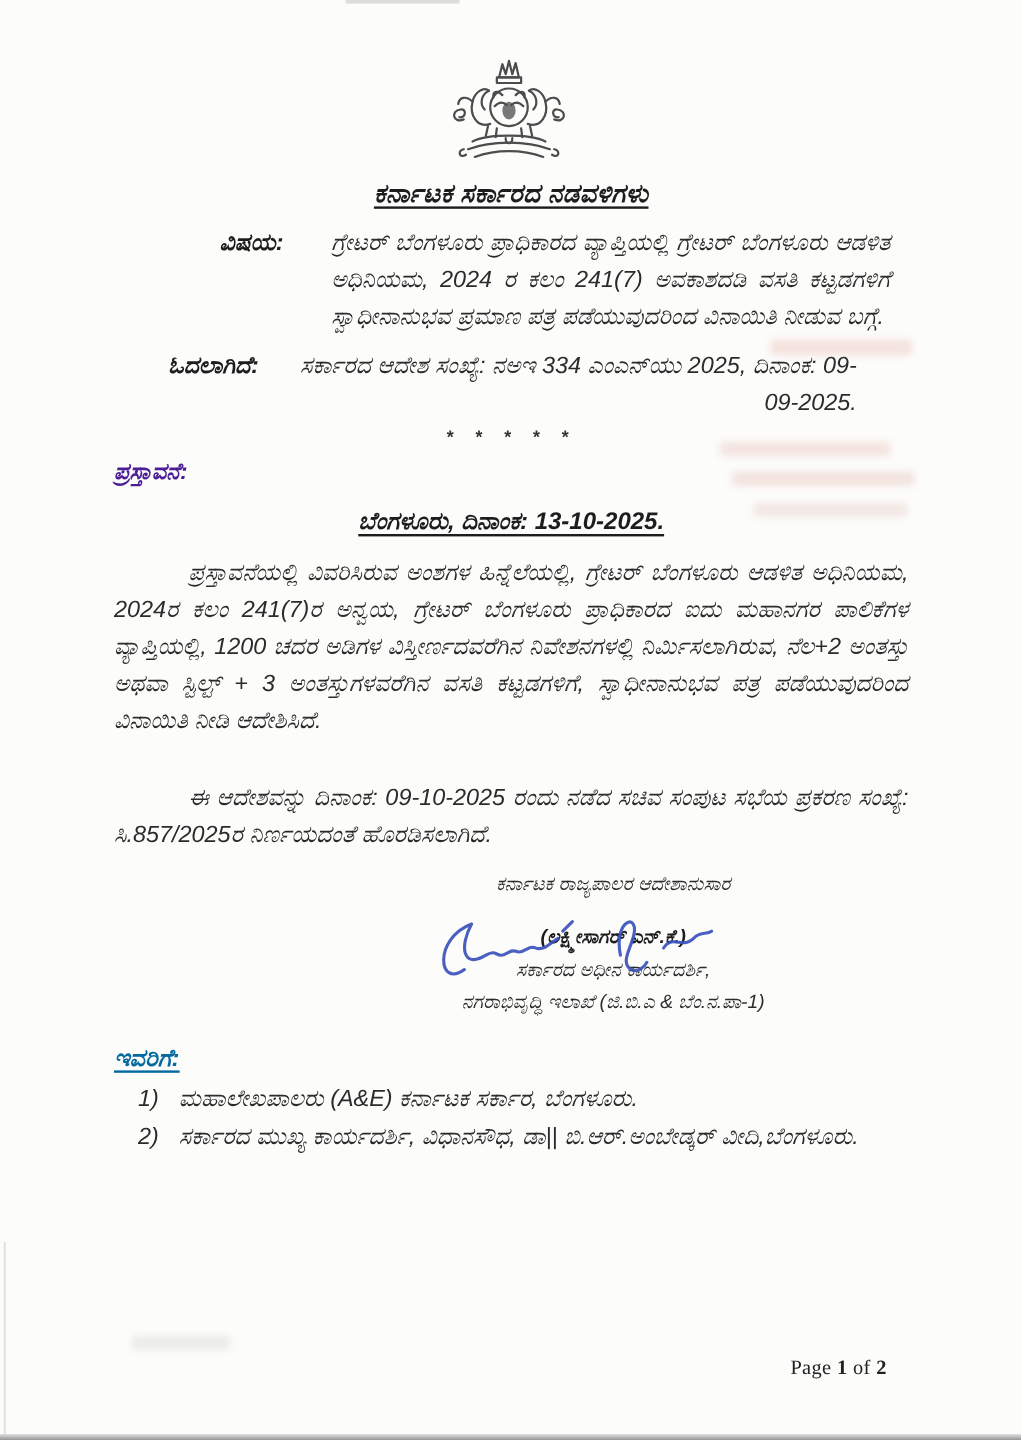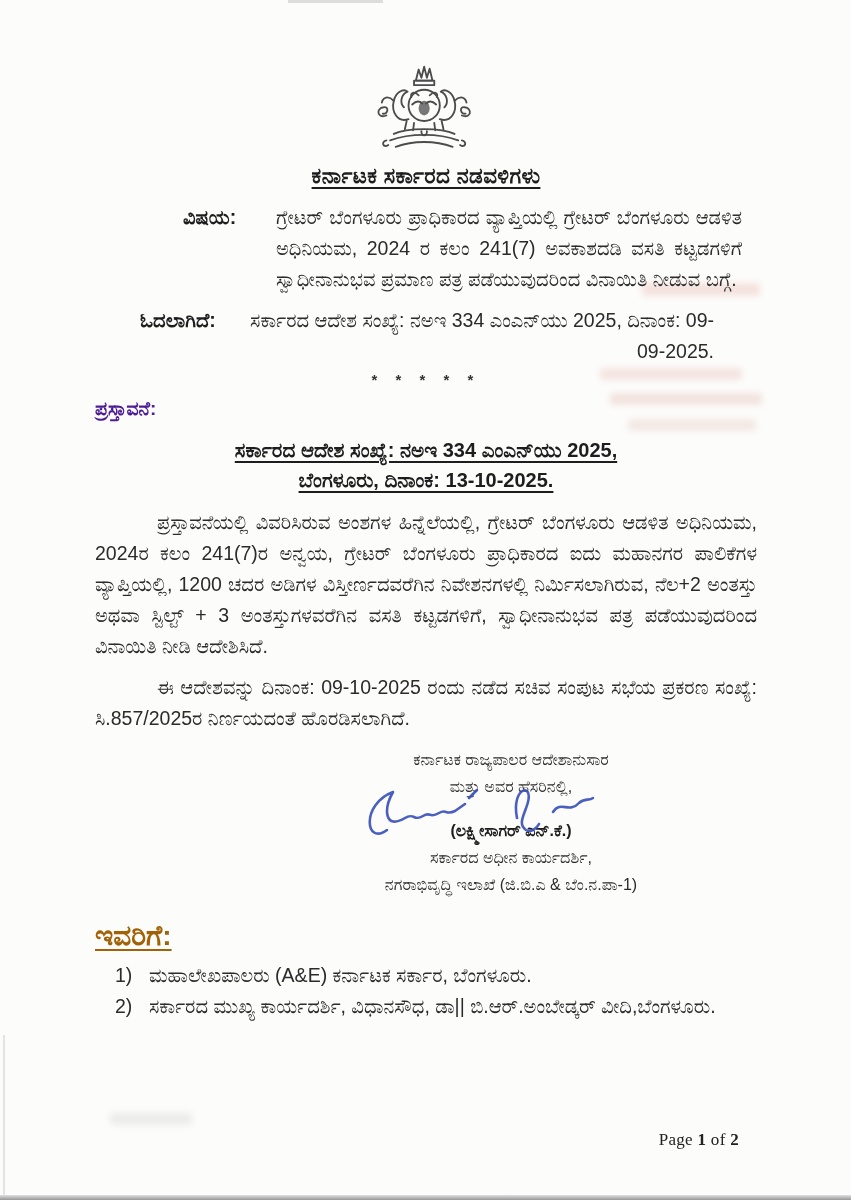--- a/index.html
+++ b/index.html
@@ -2,21 +2,21 @@
 <html><head>
 <meta charset="utf-8">
 <style>
   html,body{margin:0;padding:0;}
   body{
     width:851px;height:1200px;position:relative;overflow:hidden;
     background:#fcfcfb;
     font-family:"Liberation Sans","DejaVu Sans",sans-serif;
     color:#2b2b2b;
   }
-  .content{position:absolute;left:95px;top:64px;width:662px;}
+  .content{position:absolute;left:95px;top:48px;width:662px;font-style:italic;}
   .emblem-wrap{text-align:center;margin-bottom:4px;}
   .emblem-wrap svg{display:inline-block;}
   .doc-title{
     text-align:center;font-weight:bold;font-size:21.5px;color:#1d1d1d;
     text-decoration:underline;text-underline-offset:4px;letter-spacing:.4px;
     margin-bottom:13px;
   }
   .hang{display:flex;align-items:flex-start;font-size:19.5px;line-height:31px;}
   .hang .lbl{font-weight:bold;color:#1d1d1d;flex:0 0 auto;}
   .hang .txt{text-align:justify;}
@@ -40,21 +40,21 @@
   }
   .go-heading div{text-decoration:underline;text-underline-offset:4px;}
   .sig-block{
     position:relative;width:412px;margin:12px 40px 0 auto;text-align:center;
     font-size:16px;line-height:27px;
   }
   .sig-name{font-weight:bold;color:#1d1d1d;margin-top:17px;position:relative;z-index:0;}
   .sig-scribble{position:absolute;top:26px;left:44px;z-index:1;pointer-events:none;}
   .dist-block{margin-top:22px;}
   .dist-label{
-    font-weight:bold;font-size:28px;color:#a16207;
+    font-weight:bold;font-size:20px;color:#0369a1;
     text-decoration:underline;text-underline-offset:4px;
   }
   .dist-list{margin-top:7px;}
   .dist-item{display:flex;font-size:19.5px;line-height:31px;}
   .dist-item .num{flex:0 0 34px;padding-left:20px;}
   .dist-item .itxt{flex:1;max-width:600px;}
   .page-footer{
     position:absolute;right:112px;bottom:50px;font-family:"Liberation Serif",serif;
     font-size:17px;color:#222;letter-spacing:.3px;
   }
@@ -116,30 +116,28 @@
   <div class="hang read-row">
     <div class="lbl">ಓದಲಾಗಿದೆ:</div>
     <div class="txt">ಸರ್ಕಾರದ ಆದೇಶ ಸಂಖ್ಯೆ: ನಅಇ 334 ಎಂಎನ್‌ಯು 2025, ದಿನಾಂಕ: 09-09-2025.</div>
   </div>
 
   <div class="stars">* * * * *</div>
 
   <div class="section-label">ಪ್ರಸ್ತಾವನೆ:</div>
 
   <div class="go-heading">
-    <div>ಸರ್ಕಾರದ ಆದೇಶ ಸಂಖ್ಯೆ: ನಅಇ 334 ಎಂಎನ್‌ಯು 2025,</div>
     <div>ಬೆಂಗಳೂರು, ದಿನಾಂಕ: 13-10-2025.</div>
   </div>
 
   <div class="para">ಪ್ರಸ್ತಾವನೆಯಲ್ಲಿ ವಿವರಿಸಿರುವ ಅಂಶಗಳ ಹಿನ್ನೆಲೆಯಲ್ಲಿ, ಗ್ರೇಟರ್ ಬೆಂಗಳೂರು ಆಡಳಿತ ಅಧಿನಿಯಮ, 2024ರ ಕಲಂ 241(7)ರ ಅನ್ವಯ, ಗ್ರೇಟರ್ ಬೆಂಗಳೂರು ಪ್ರಾಧಿಕಾರದ ಐದು ಮಹಾನಗರ ಪಾಲಿಕೆಗಳ ವ್ಯಾಪ್ತಿಯಲ್ಲಿ, 1200 ಚದರ ಅಡಿಗಳ ವಿಸ್ತೀರ್ಣದವರೆಗಿನ ನಿವೇಶನಗಳಲ್ಲಿ ನಿರ್ಮಿಸಲಾಗಿರುವ, ನೆಲ+2 ಅಂತಸ್ತು ಅಥವಾ ಸ್ಟಿಲ್ಟ್ + 3 ಅಂತಸ್ತುಗಳವರೆಗಿನ ವಸತಿ ಕಟ್ಟಡಗಳಿಗೆ, ಸ್ವಾಧೀನಾನುಭವ ಪತ್ರ ಪಡೆಯುವುದರಿಂದ ವಿನಾಯಿತಿ ನೀಡಿ ಆದೇಶಿಸಿದೆ.</div>
-  <div class="para" style="margin-top:10px;">ಈ ಆದೇಶವನ್ನು ದಿನಾಂಕ: 09-10-2025 ರಂದು ನಡೆದ ಸಚಿವ ಸಂಪುಟ ಸಭೆಯ ಪ್ರಕರಣ ಸಂಖ್ಯೆ: ಸಿ.857/2025ರ ನಿರ್ಣಯದಂತೆ ಹೊರಡಿಸಲಾಗಿದೆ.</div>
+  <div class="para" style="margin-top:33px;">ಈ ಆದೇಶವನ್ನು ದಿನಾಂಕ: 09-10-2025 ರಂದು ನಡೆದ ಸಚಿವ ಸಂಪುಟ ಸಭೆಯ ಪ್ರಕರಣ ಸಂಖ್ಯೆ: ಸಿ.857/2025ರ ನಿರ್ಣಯದಂತೆ ಹೊರಡಿಸಲಾಗಿದೆ.</div>
 
   <div class="sig-block">
     <div>ಕರ್ನಾಟಕ ರಾಜ್ಯಪಾಲರ ಆದೇಶಾನುಸಾರ</div>
-    <div>ಮತ್ತು ಅವರ ಹೆಸರಿನಲ್ಲಿ,</div>
     <svg class="sig-scribble" width="300" height="76" viewBox="0 0 300 76" fill="none" stroke="#3b52bb" stroke-width="2.6" stroke-linecap="round" stroke-linejoin="round" opacity="0.92">
       <path d="M38,58 C16,74 12,32 44,20 C34,38 36,58 56,46 C66,40 64,50 74,44 C82,39 80,47 90,41 C98,36 96,44 106,39 L116,32"></path>
       <path d="M120,26 l8,-8"></path>
       <path d="M168,46 C162,16 184,10 179,30 C176,42 168,52 177,58 C182,61 188,56 190,52"></path>
       <path d="M204,40 C212,28 220,42 230,31 C235,26 240,29 244,26"></path>
     </svg>
     <div class="sig-name">(ಲಕ್ಷ್ಮೀಸಾಗರ್ ಎನ್.ಕೆ.)</div>
     <div>ಸರ್ಕಾರದ ಅಧೀನ ಕಾರ್ಯದರ್ಶಿ,</div>
     <div>ನಗರಾಭಿವೃದ್ಧಿ ಇಲಾಖೆ (ಜಿ.ಬಿ.ಎ &amp; ಬೆಂ.ನ.ಪಾ-1)</div>
   </div>

